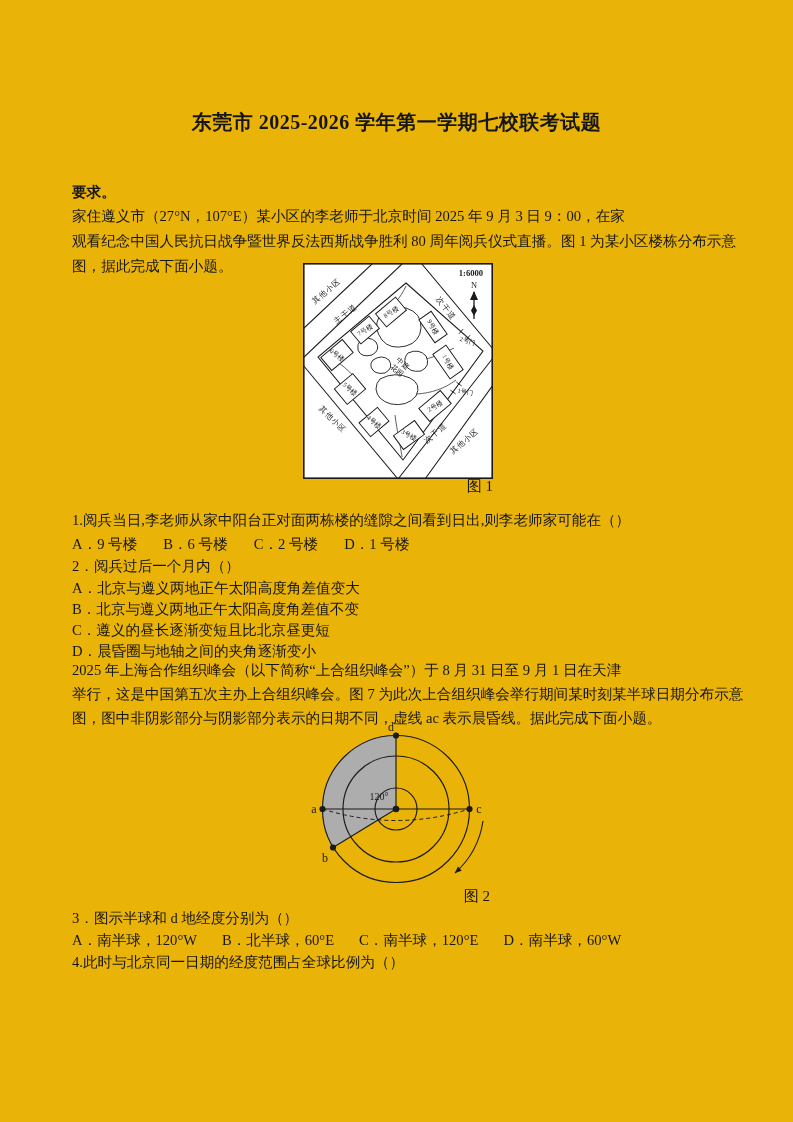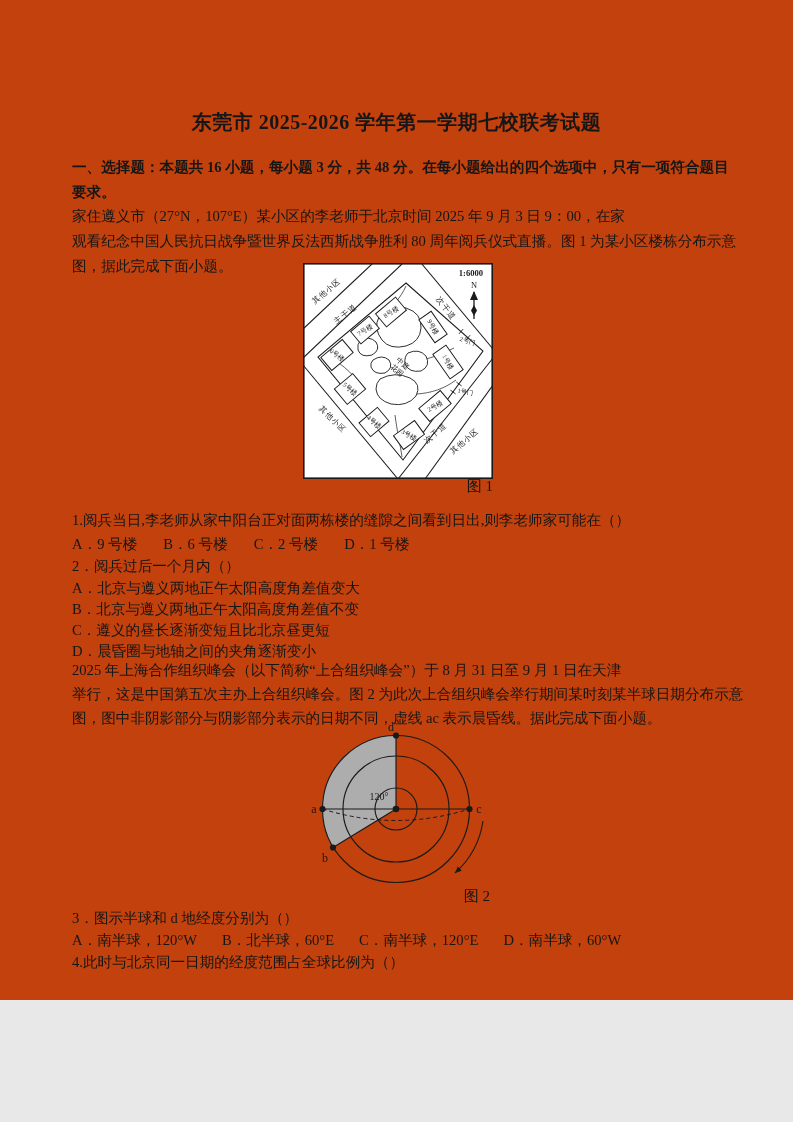--- a/index.html
+++ b/index.html
@@ -1,17 +1,17 @@
 <!DOCTYPE html>
 <html><head>
 <meta charset="utf-8">
 <style>
   html,body{margin:0;padding:0;background:#e8e8e8;}
   .page{
-    position:relative;width:793px;height:1000px;background:#c2410c;
+    position:relative;width:793px;height:1122px;background:#eab308;
     font-family:"Liberation Serif","DejaVu Serif",serif;color:#161616;
     overflow:hidden;margin:0 auto;
   }
   .tline{position:absolute;left:72px;white-space:nowrap;font-size:14.6px;line-height:1.25;}
   .bold{font-weight:bold;}
   .title{left:0;width:100%;text-align:center;font-size:20px;font-weight:bold;letter-spacing:.5px;}
   .optrow{position:absolute;left:72px;display:flex;white-space:nowrap;font-size:14.6px;}
   .optrow span{display:inline-block;}
   .figwrap{position:absolute;}
   .figcap{position:absolute;text-align:right;font-size:15px;}
@@ -26,21 +26,20 @@
   .gatetxt{font-size:6.4px;text-anchor:middle;}
   .f2line{stroke:#1a1a1a;stroke-width:1.15;fill:none;}
 </style>
 </head>
 <body>
 
 <div class="page">
 
   <div class="tline title" style="top:110px">东莞市 2025-2026 学年第一学期七校联考试题</div>
 
-  <div class="tline bold" style="top:158px">一、选择题：本题共 16 小题，每小题 3 分，共 48 分。在每小题给出的四个选项中，只有一项符合题目</div>
   <div class="tline bold" style="top:183px">要求。</div>
 
   <div class="tline" style="top:207px">家住遵义市（27°N，107°E）某小区的李老师于北京时间 2025 年 9 月 3 日 9：00，在家</div>
   <div class="tline" style="top:232px">观看纪念中国人民抗日战争暨世界反法西斯战争胜利 80 周年阅兵仪式直播。图 1 为某小区楼栋分布示意</div>
   <div class="tline" style="top:257px">图，据此完成下面小题。</div>
 
   <div class="figwrap" style="left:303px;top:263px;width:190px;height:216px">
     <svg width="190" height="216" viewBox="0 0 190 216">
       <rect x="0.8" y="0.8" width="188.4" height="214.4" fill="#ffffff" stroke="#1a1a1a" stroke-width="1.6"></rect>
 
@@ -137,21 +136,21 @@
     <span>D．1 号楼</span>
   </div>
 
   <div class="tline" style="top:557px">2．阅兵过后一个月内（）</div>
   <div class="tline" style="top:579px">A．北京与遵义两地正午太阳高度角差值变大</div>
   <div class="tline" style="top:600px">B．北京与遵义两地正午太阳高度角差值不变</div>
   <div class="tline" style="top:642px">D．晨昏圈与地轴之间的夹角逐渐变小</div>
   <div class="tline" style="top:621px">C．遵义的昼长逐渐变短且比北京昼更短</div>
 
   <div class="tline" style="top:661px">2025 年上海合作组织峰会（以下简称“上合组织峰会”）于 8 月 31 日至 9 月 1 日在天津</div>
-  <div class="tline" style="top:685px">举行，这是中国第五次主办上合组织峰会。图 2 为此次上合组织峰会举行期间某时刻某半球日期分布示意</div>
+  <div class="tline" style="top:685px">举行，这是中国第五次主办上合组织峰会。图 7 为此次上合组织峰会举行期间某时刻某半球日期分布示意</div>
   <div class="tline" style="top:709px">图，图中非阴影部分与阴影部分表示的日期不同，虚线 ac 表示晨昏线。据此完成下面小题。</div>
 
   <div class="figwrap" style="left:306px;top:720px;width:184px;height:184px">
     <svg width="184" height="184" viewBox="0 0 184 184">
 
       <path d="M90,89 L90,15.5 A73.5,73.5 0 0 0 27,127.5 Z" fill="#adadad" stroke="none"></path>
 
       <circle class="f2line" cx="90" cy="89" r="73.5"></circle>
       <circle class="f2line" cx="90" cy="89" r="53"></circle>
       <circle class="f2line" cx="90" cy="89" r="21" fill="#ffffff"></circle>

